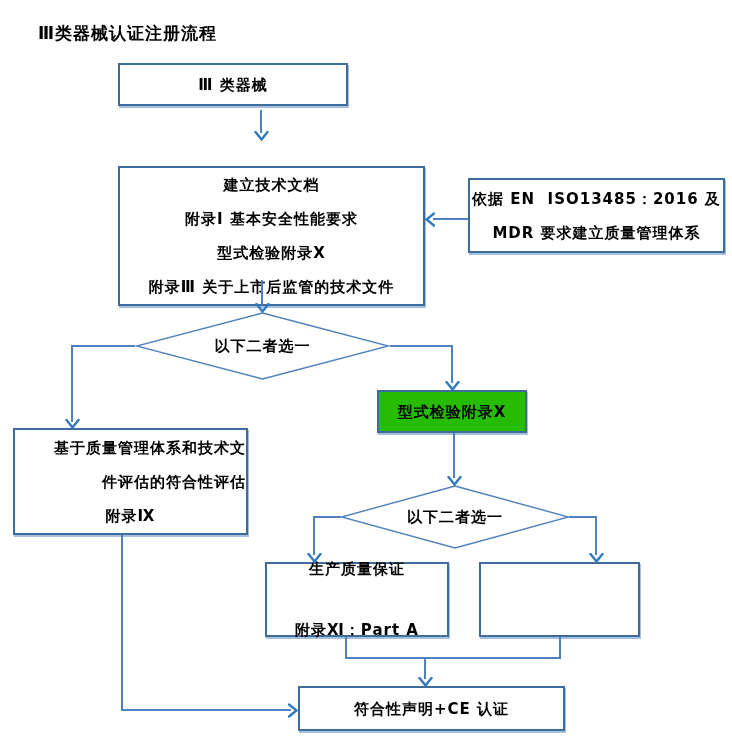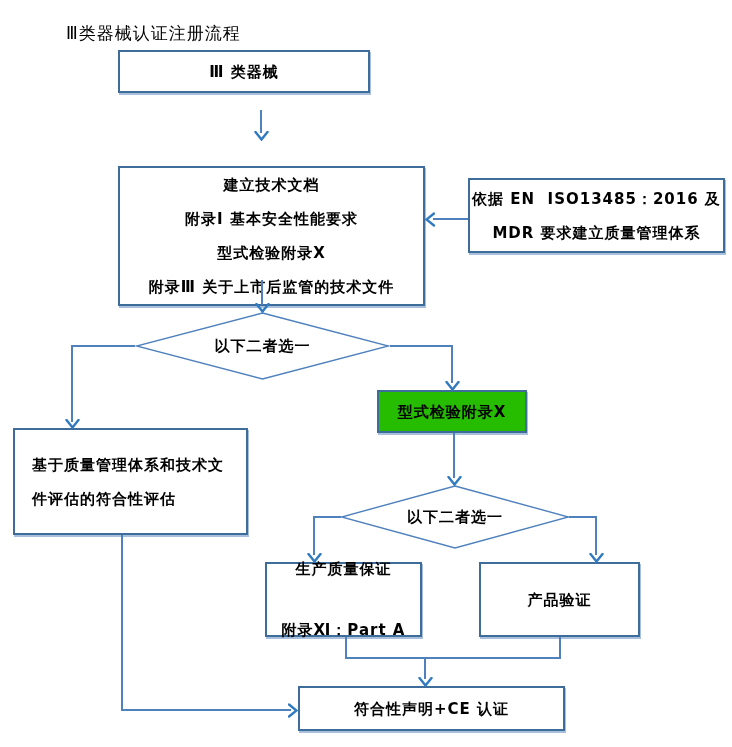--- a/index.html
+++ b/index.html
@@ -10,44 +10,43 @@
     background: #ffffff;
     font-family: "DejaVu Sans", sans-serif;
     color: #000000;
     overflow: hidden;
   }
   .title {
     position: absolute;
     left: 38px;
     top: 22px;
     font-size: 17px;
-    font-weight: 400;
+    font-weight: 700;
     letter-spacing: 1px;
     white-space: pre;
-    margin-left: 28px;
   }
   .box {
     position: absolute;
     box-sizing: border-box;
     border: 2px solid #3e6d9c;
     background: #ffffff;
     box-shadow: 1px 2px 0 #a8c0dc;
     display: flex;
     flex-direction: column;
     justify-content: center;
   }
   .box .bl {
     font-size: 15px;
     font-weight: 700;
     letter-spacing: 1px;
     text-align: center;
     white-space: pre;
     line-height: 34px;
   }
-  .box .bl.left { text-align: left; padding-left: 17px; }
+  .box .bl.left { text-align: right; padding-left: 17px; }
   .green { background: #26bc00; }
   .diamond { position: absolute; text-align: right; }
   .diamond svg { position: absolute; left: 0; top: 0; }
   .diamond .dl {
     position: absolute;
     left: 0; right: 0; top: 0; bottom: 0;
     display: flex;
     align-items: center;
     justify-content: center;
     font-size: 15px;
@@ -58,21 +57,21 @@
   .ln { position: absolute; background: #4f81bd; }
   .ah { position: absolute; }
 </style>
 </head>
 <body>
 
 <div class="canvas">
 
   <div class="title">Ⅲ类器械认证注册流程</div>
 
-  <div class="box" style="left:118px; top:50px; width:252px; height:43px;">
+  <div class="box" style="left:118px; top:63px; width:230px; height:43px;">
     <div class="bl">Ⅲ 类器械</div>
   </div>
 
   <div class="box" style="left:118px; top:140px; width:307px; height:140px;margin-top:26px;">
     <div class="bl">建立技术文档</div>
     <div class="bl">附录Ⅰ 基本安全性能要求</div>
     <div class="bl">型式检验附录Ⅹ</div>
     <div class="bl">附录Ⅲ 关于上市后监管的技术文件</div>
   </div>
 
@@ -88,36 +87,36 @@
     <div class="dl">以下二者选一</div>
   </div>
 
   <div class="box green" style="left:377px; top:390px; width:150px; height:43px;">
     <div class="bl">型式检验附录Ⅹ</div>
   </div>
 
   <div class="box" style="left:13px; top:428px; width:235px; height:107px;">
     <div class="bl left">基于质量管理体系和技术文</div>
     <div class="bl left">件评估的符合性评估</div>
+    <div class="bl">附录Ⅸ</div>
   </div>
 
   <div class="diamond" style="left:340px; top:485px; width:230px; height:64px;">
     <svg width="230" height="64" viewBox="0 0 230 64">
       <polygon points="115,1 228.5,32 115,63 1.5,32" fill="#ffffff" stroke="#4f81bd" stroke-width="1.4"></polygon>
     </svg>
     <div class="dl">以下二者选一</div>
   </div>
 
-  <div class="box" style="left:265px; top:562px; width:157px; height:75px;gap:27px;">
+  <div class="box" style="left:265px; top:562px; width:184px; height:75px;gap:27px;">
     <div class="bl">生产质量保证</div>
     <div class="bl">附录Ⅺ：Part A</div>
   </div>
 
   <div class="box" style="left:479px; top:562px; width:161px; height:75px;">
-    <div class="bl">产品验证</div>
   </div>
 
   <div class="box" style="left:298px; top:686px; width:267px; height:45px;">
     <div class="bl">符合性声明+CE 认证</div>
   </div>
 
   <div class="ln" style="left:260px; top:110px; width:2px; height:23px;"></div>
   <div class="ln" style="left:433px; top:218px; width:35px; height:2px;"></div>
   <div class="ln" style="left:261px; top:280px; width:2px; height:25px;"></div>
 

